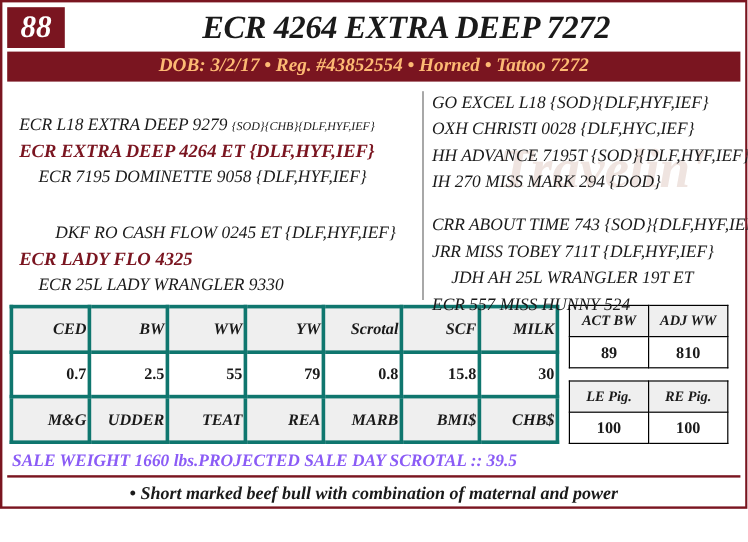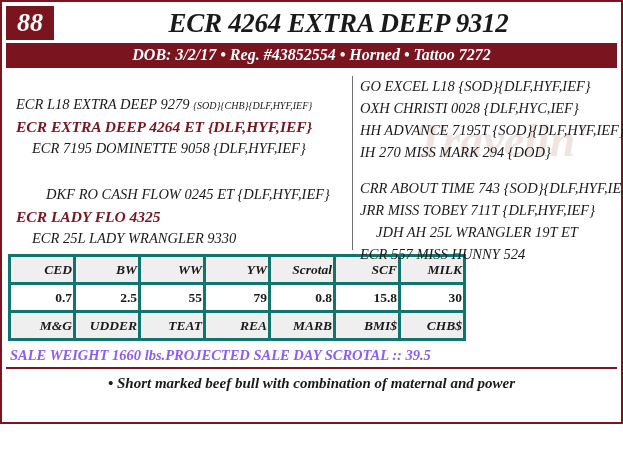--- a/index.html
+++ b/index.html
@@ -35,21 +35,21 @@
     text-align:center;
     font-family:"Liberation Serif", serif;
     font-weight:bold;font-style:italic;
     font-size:27px;
     line-height:34px;
     letter-spacing:-0.3px;
     white-space:nowrap;
   }
   .subbar{
     margin:3px 4px 0 4px;
-    background:#7a1520;color:#ffffff;
+    background:#7a1520;color:#fdba74;
     text-align:center;
     font-family:"Liberation Serif", serif;
     font-weight:bold;font-style:italic;
     font-size:16px;
     padding:3px 0 4px 0;
   }
 
   
   .ped{
     position:relative;
@@ -159,21 +159,21 @@
     text-align:center;
   }
 </style>
 </head>
 <body>
 
 <div class="page">
 
   <div class="hdr">
     <div class="lot-box">88</div>
-    <div class="title">ECR 4264 EXTRA DEEP 9312</div>
+    <div class="title">ECR 4264 EXTRA DEEP 7272</div>
   </div>
   <div class="subbar">DOB: 3/2/17 • Reg. #43852554 • Horned • Tattoo 7272</div>
 
   <div class="ped">
     <div class="watermark">
       <div>Travelin'</div>
     </div>
     <div class="ped-cols">
       <div class="col-left">
         <div class="ln l1"><span>ECR L18 EXTRA DEEP 9279</span> <span class="sup">{SOD}{CHB}{DLF,HYF,IEF}</span></div>
@@ -223,20 +223,47 @@
         <th>UDDER</th>
         <th>TEAT</th>
         <th>REA</th>
         <th>MARB</th>
         <th>BMI$</th>
         <th>CHB$</th>
       </tr>
     </tbody>
       </table>
 
+    <div>
+      <table class="side">
+        <tbody>
+            <tr>
+          <th>ACT BW</th>
+          <th>ADJ WW</th>
+        </tr>
+        <tr>
+          <td>89</td>
+          <td>810</td>
+        </tr>
+      </tbody>
+        </table>
+      <div class="side-gap"></div>
+      <table class="side">
+        <tbody>
+            <tr>
+          <th>LE Pig.</th>
+          <th>RE Pig.</th>
+        </tr>
+        <tr>
+          <td>100</td>
+          <td>100</td>
+        </tr>
+      </tbody>
+        </table>
+    </div>
   </div>
 
   <div class="salebar">
     <span>SALE WEIGHT 1660 lbs.</span>
     <span class="right">PROJECTED SALE DAY SCROTAL :: 39.5</span>
   </div>
   <div class="rule"></div>
   <div class="note">• Short marked beef bull with combination of maternal and power</div>
 
 </div>

